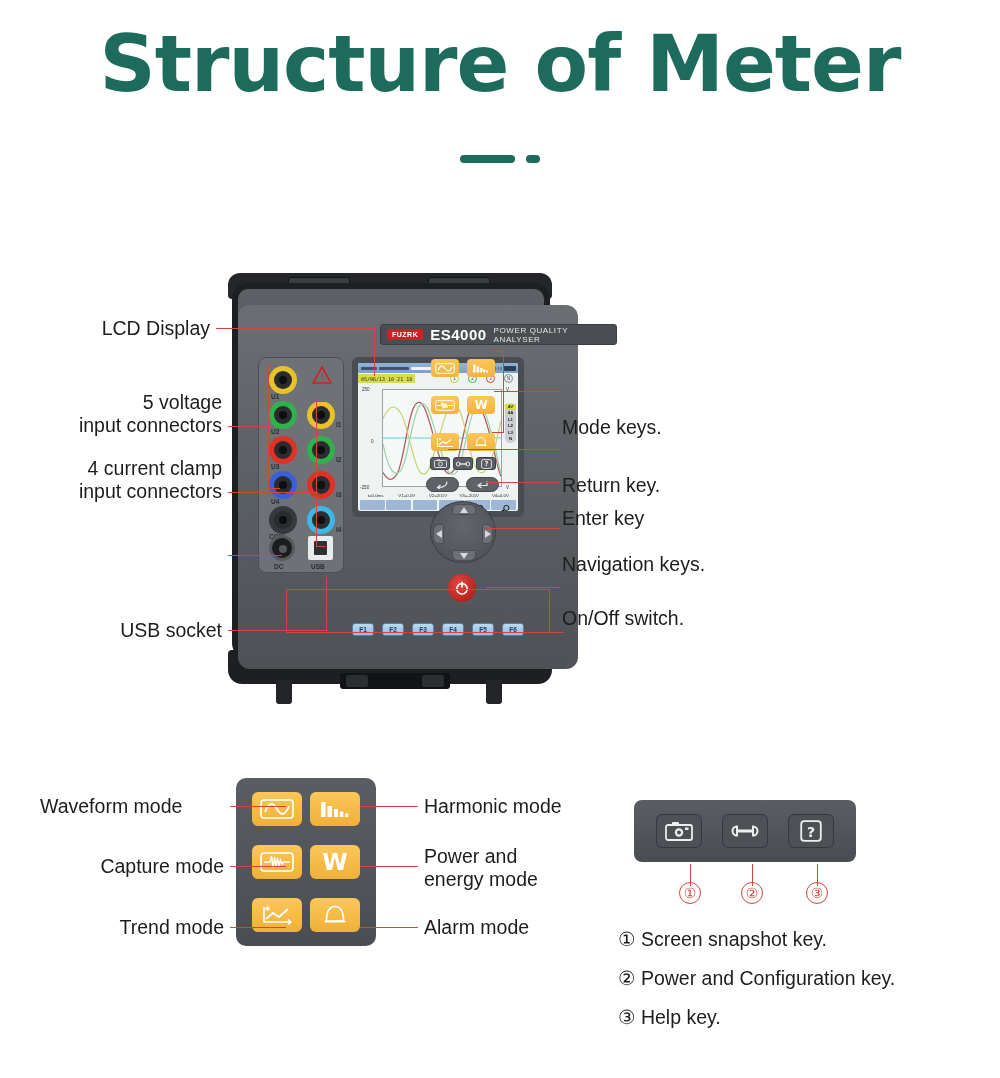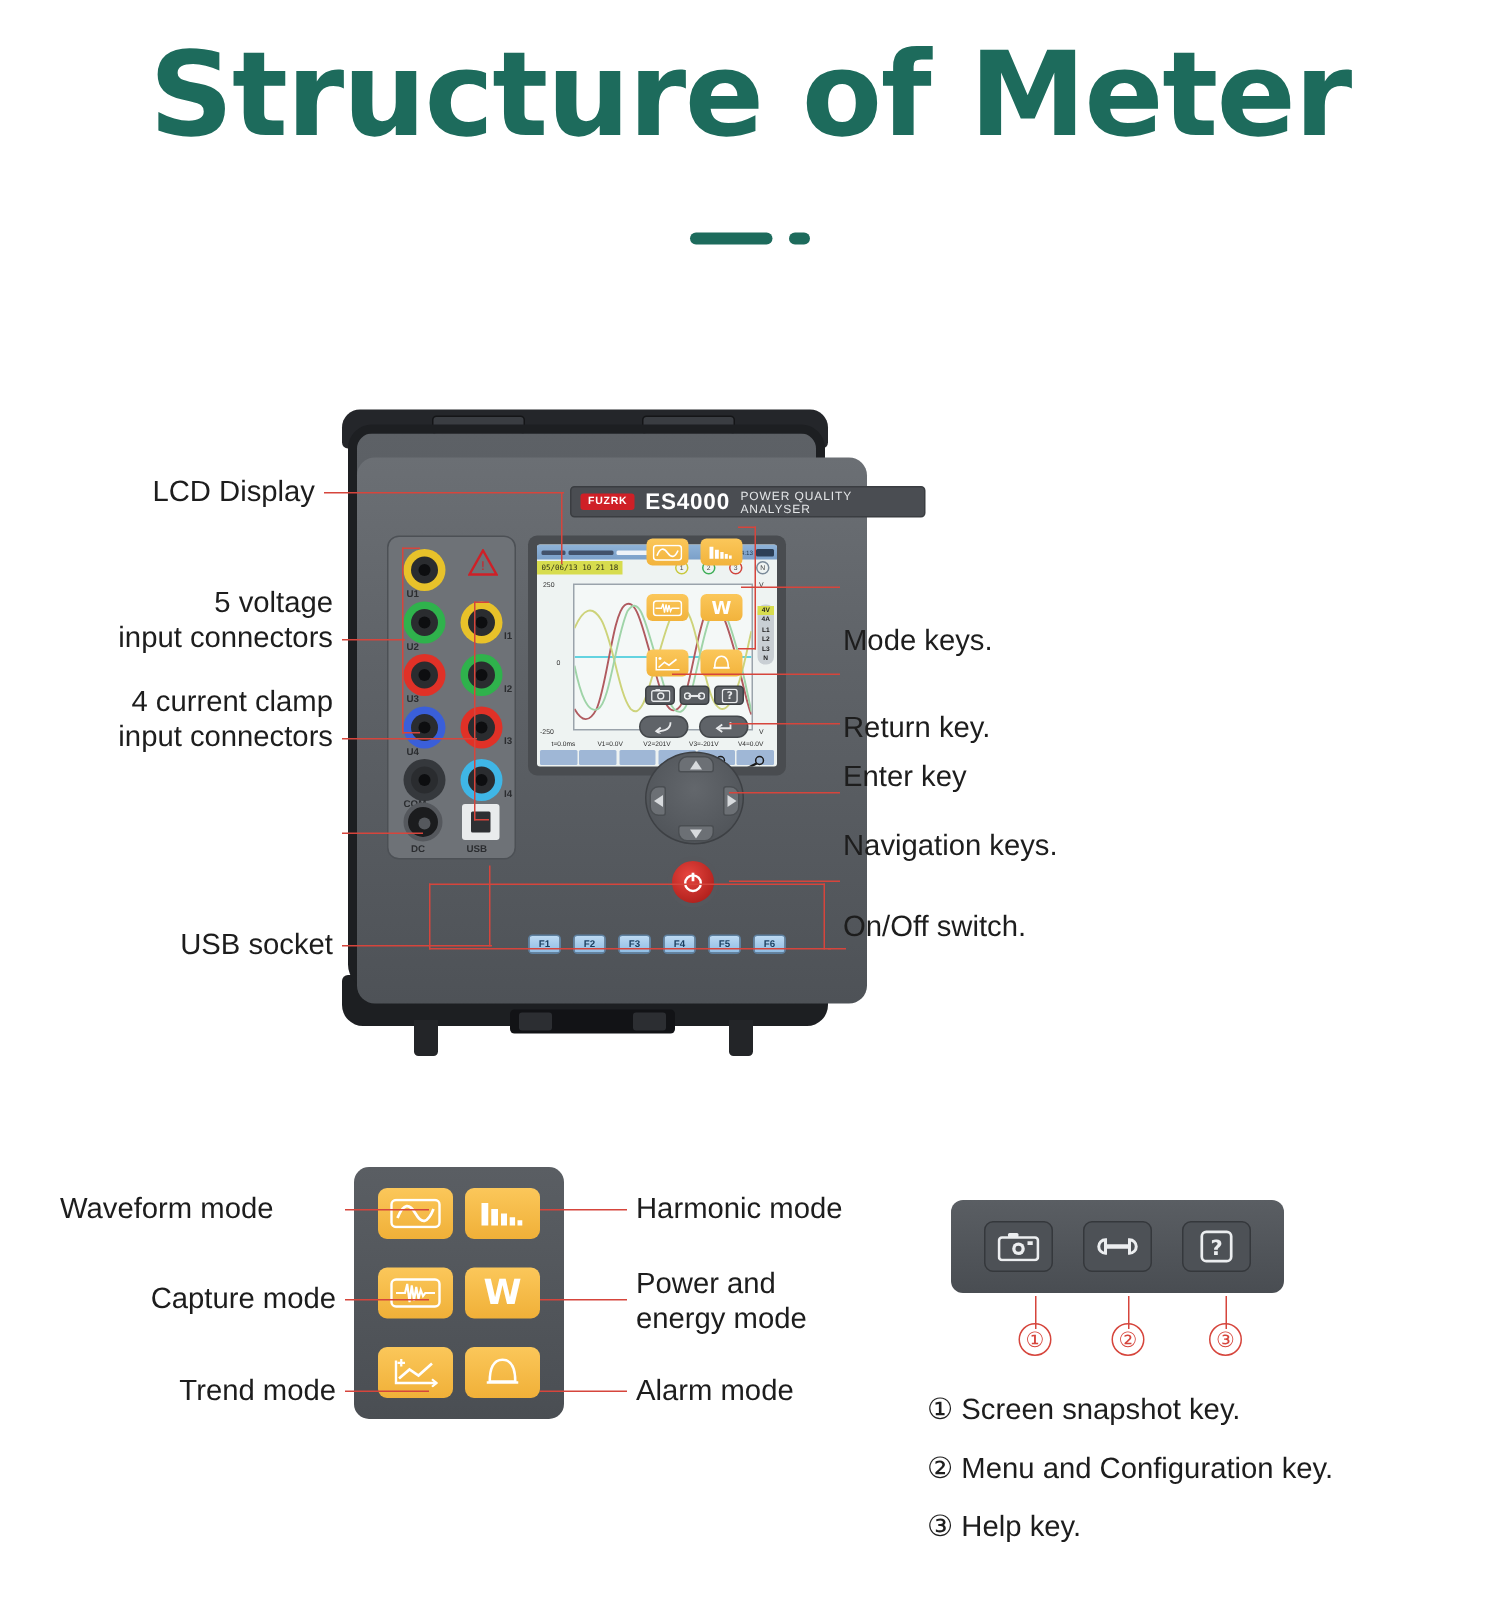--- a/index.html
+++ b/index.html
@@ -569,14 +569,14 @@
 </div>
 
 <div class="leader v" style="left:690px; top:864px; height:22px;"></div>
 <div class="circ-num" style="left:679px; top:882px;">①</div>
 <div class="leader v" style="left:752px; top:864px; height:22px;"></div>
 <div class="circ-num" style="left:741px; top:882px;">②</div>
 <div class="leader v" style="left:817px; top:864px; height:22px;"></div>
 <div class="circ-num" style="left:806px; top:882px;">③</div>
 
 <div class="legend-line" style="left:618px; top:928px;">① Screen snapshot key.</div>
-<div class="legend-line" style="left:618px; top:967px;">② Menu and Configuration key.</div>
+<div class="legend-line" style="left:618px; top:967px;">② Power and Configuration key.</div>
 <div class="legend-line" style="left:618px; top:1006px;">③ Help key.</div>
 
 </body></html>

